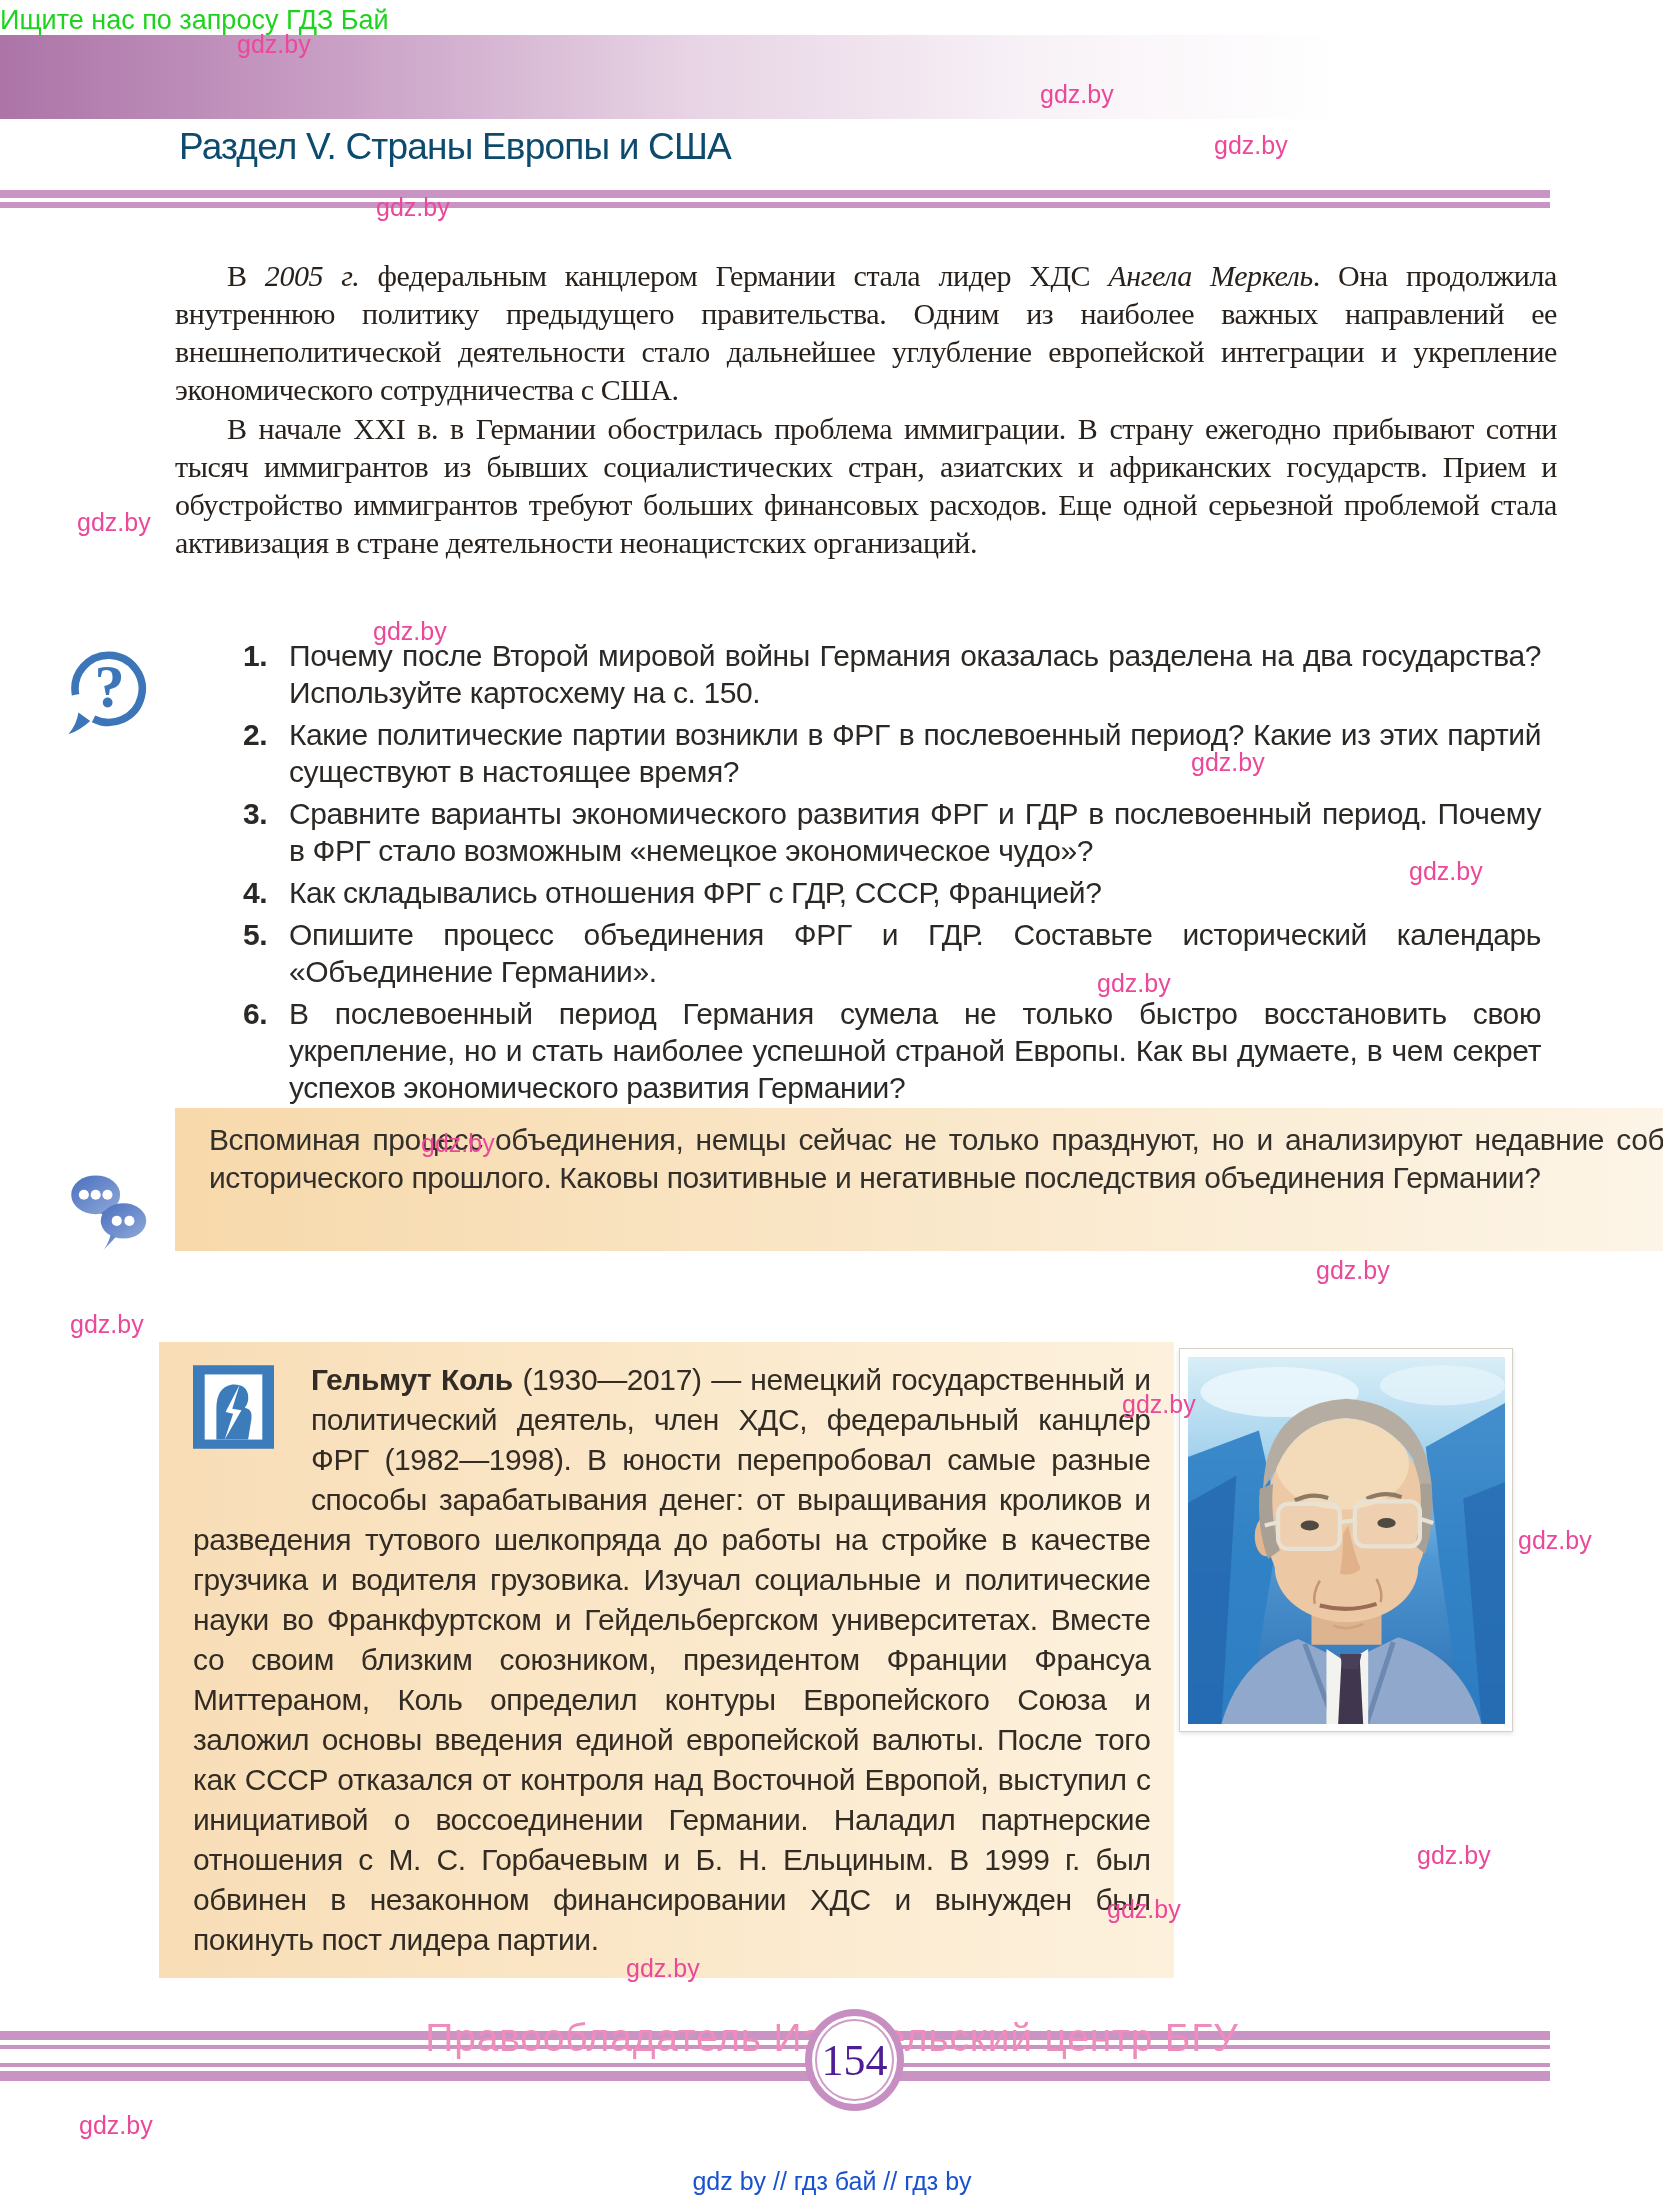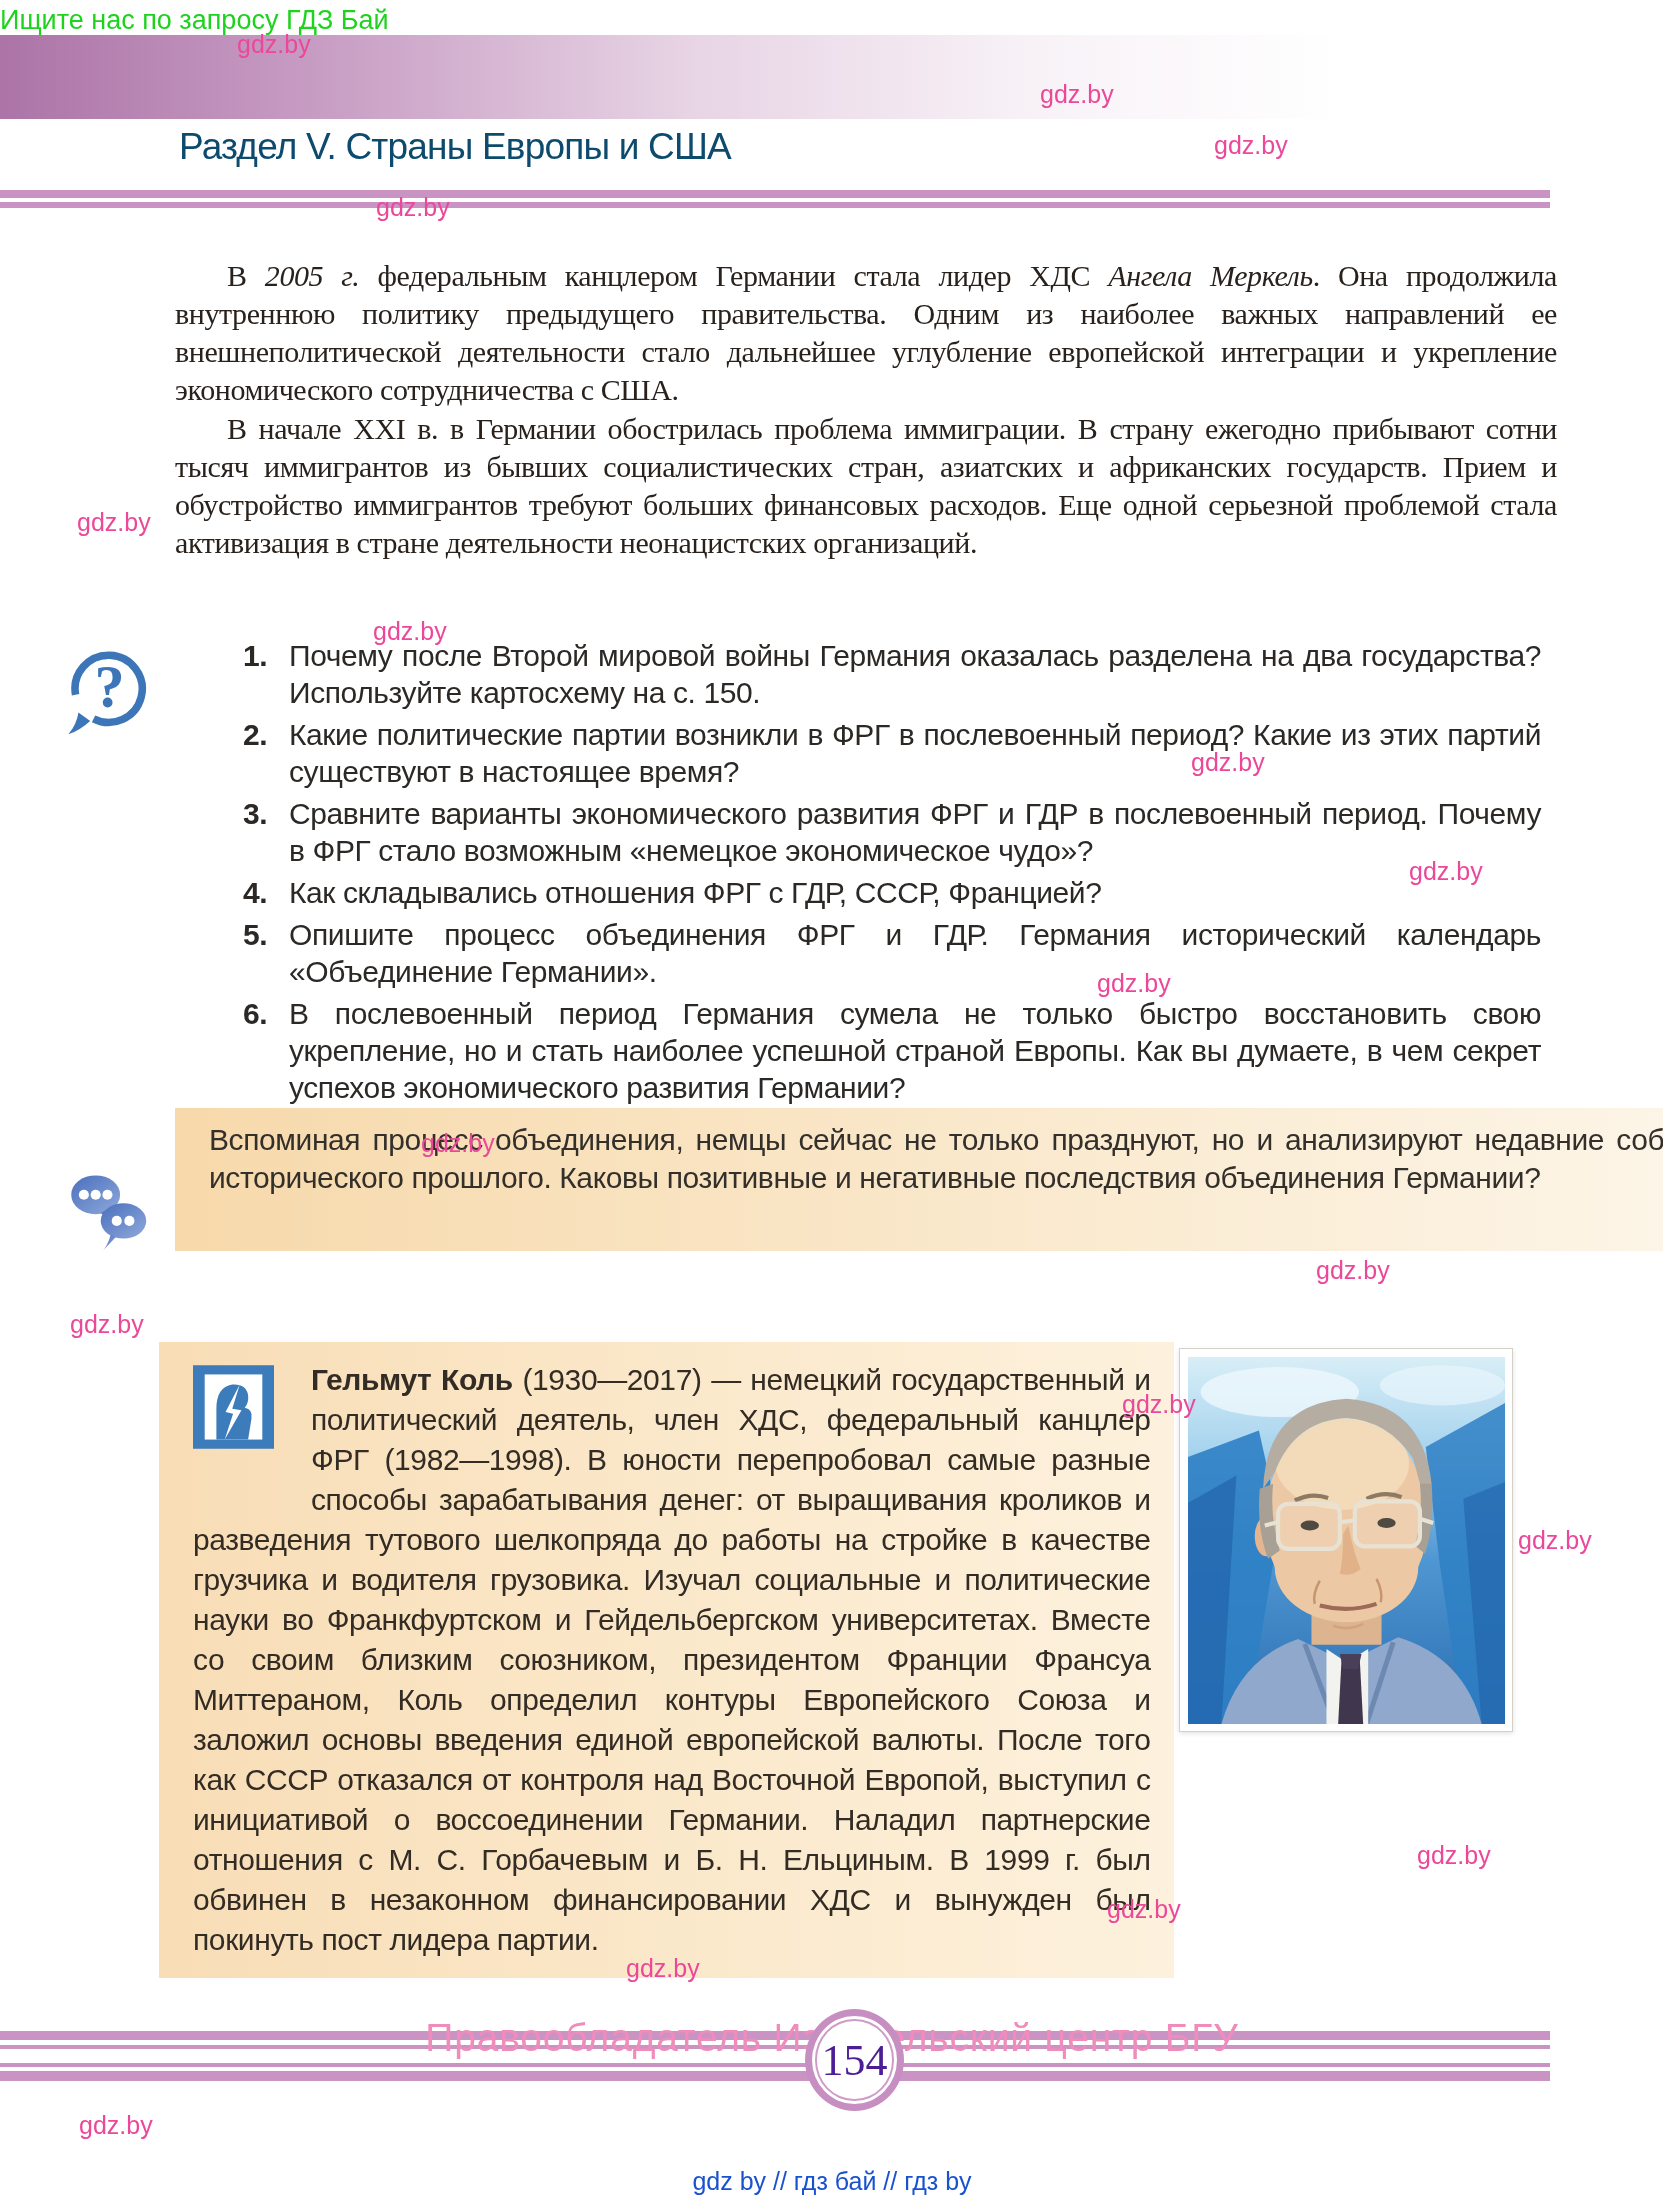--- a/index.html
+++ b/index.html
@@ -113,21 +113,21 @@
       <path d="M30 88 Q18 99 4 104 Q14 92 16 78 Z" fill="#3c76b8"></path>
       <text x="53" y="72" text-anchor="middle" font-family="Liberation Serif, serif" font-size="72" font-weight="bold" fill="#3c76b8">?</text>
     </svg>
   </div>
 
   <div class="questions">
     <div class="q-item"><span class="q-num">1.</span><span>Почему после Второй мировой войны Германия оказалась разделена на два государства? Используйте картосхему на с. 150.</span></div>
     <div class="q-item"><span class="q-num">2.</span><span>Какие политические партии возникли в ФРГ в послевоенный период? Какие из этих партий существуют в настоящее время?</span></div>
     <div class="q-item"><span class="q-num">3.</span><span>Сравните варианты экономического развития ФРГ и ГДР в послевоенный период. Почему в ФРГ стало возможным «немецкое экономическое чудо»?</span></div>
     <div class="q-item"><span class="q-num">4.</span><span>Как складывались отношения ФРГ с ГДР, СССР, Францией?</span></div>
-    <div class="q-item"><span class="q-num">5.</span><span>Опишите процесс объединения ФРГ и ГДР. Германия исторический календарь «Объединение Германии».</span></div>
+    <div class="q-item"><span class="q-num">5.</span><span>Опишите процесс объединения ФРГ и ГДР. Составьте исторический календарь «Объединение Германии».</span></div>
     <div class="q-item"><span class="q-num">6.</span><span>В послевоенный период Германия сумела не только быстро восстановить свою укрепление, но и стать наиболее успешной страной Европы. Как вы думаете, в чем секрет успехов экономического развития Германии?</span></div>
   </div>
 
   <div class="disc-icon">
     <svg viewBox="0 0 102 96">
       <defs>
         <linearGradient id="bg1" x1="0" y1="0" x2="1" y2="1">
           <stop offset="0" stop-color="#4a6fbe"></stop>
             <stop offset="1" stop-color="#8fa9da"></stop>
         </linearGradient>

